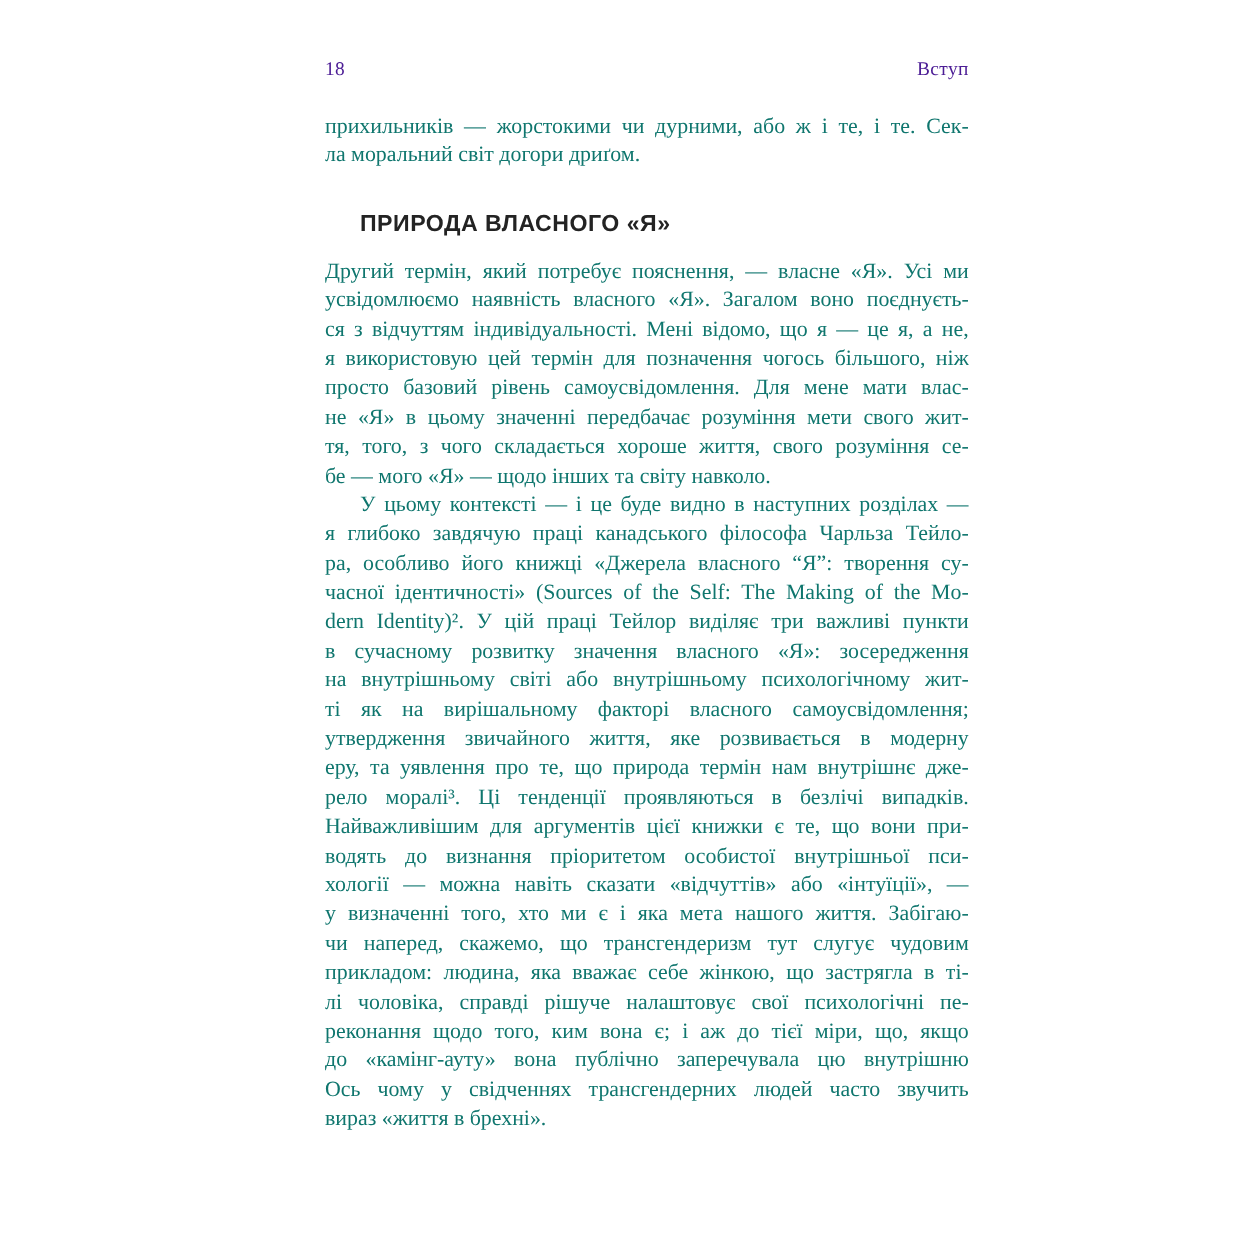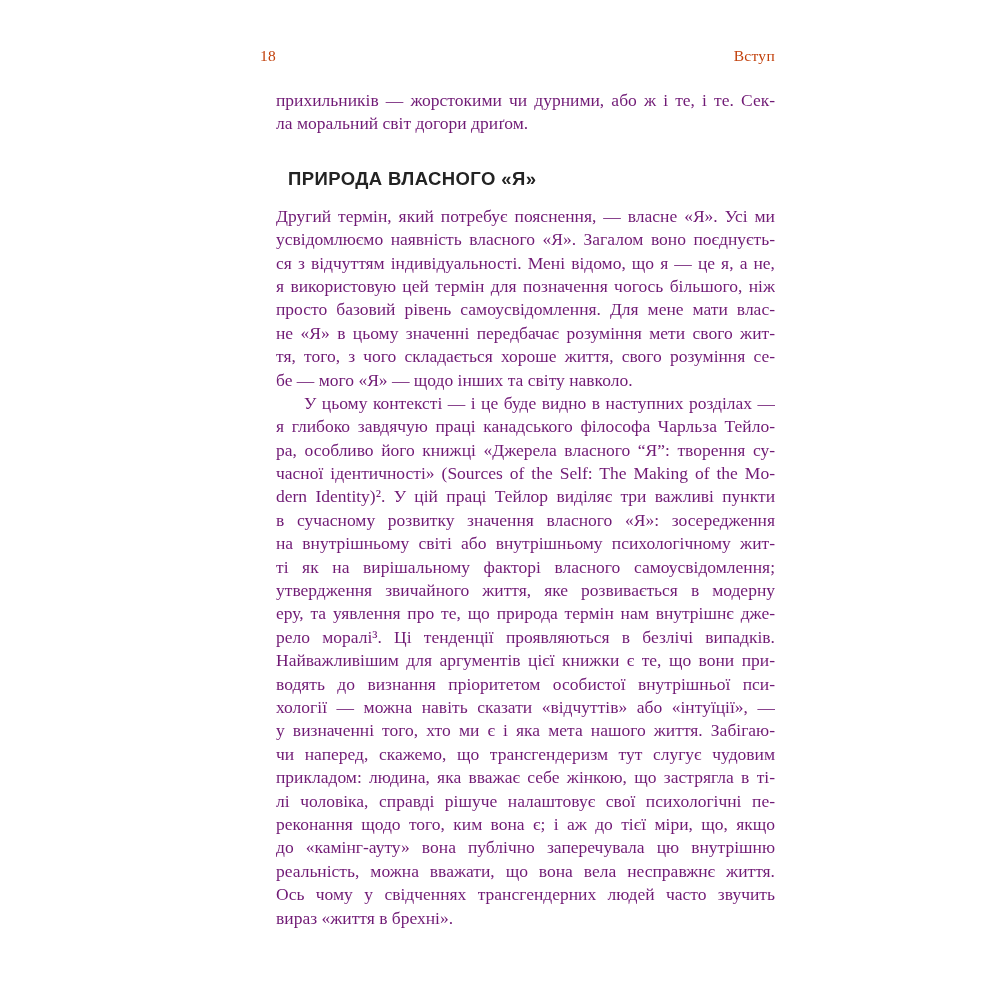--- a/index.html
+++ b/index.html
@@ -22,21 +22,21 @@
     top: 46px;
     width: 515px;
   }
   .running-header {
     display: flex;
     justify-content: space-between;
     align-items: baseline;
     font-family: "Liberation Serif", serif;
     font-size: 15.5px;
     line-height: 20px;
-    color: #c2410c;
+    color: #4c1d95;
     letter-spacing: 0.3px;
   }
   .section-heading {
     font-family: "Liberation Sans", sans-serif;
     font-size: 18.5px;
     font-weight: 700;
     letter-spacing: 0.4px;
     color: #232323;
     margin: 31px 0 14px 28px;
     line-height: 24px;
@@ -46,25 +46,24 @@
   }
   .paragraph:first-of-type {
     margin-top: 23px;
   }
   .line {
     font-family: "Liberation Serif", serif;
     font-size: 17.5px;
     line-height: 23.4px;
     height: 23.4px;
     overflow: hidden;
-    color: #701a75;
+    color: #0f766e;
     text-align: justify;
     text-align-last: justify;
     white-space: normal;
-    margin-left: 16px;
   }
   .line--end {
     text-align: right;
     text-align-last: left;
   }
   .para--indent .line:first-child {
     text-indent: 28px;
   }
 </style>
 </head>
@@ -106,19 +105,18 @@
           <div class="line">рело моралі³. Ці тенденції проявляються в безлічі випадків.</div>
           <div class="line">Найважливішим для аргументів цієї книжки є те, що вони при-</div>
           <div class="line">водять до визнання пріоритетом особистої внутрішньої пси-</div>
           <div class="line">хології — можна навіть сказати «відчуттів» або «інтуїції», —</div>
           <div class="line">у визначенні того, хто ми є і яка мета нашого життя. Забігаю-</div>
           <div class="line">чи наперед, скажемо, що трансгендеризм тут слугує чудовим</div>
           <div class="line">прикладом: людина, яка вважає себе жінкою, що застрягла в ті-</div>
           <div class="line">лі чоловіка, справді рішуче налаштовує свої психологічні пе-</div>
           <div class="line">реконання щодо того, ким вона є; і аж до тієї міри, що, якщо</div>
           <div class="line">до «камінг-ауту» вона публічно заперечувала цю внутрішню</div>
-          <div class="line">реальність, можна вважати, що вона вела несправжнє життя.</div>
           <div class="line">Ось чому у свідченнях трансгендерних людей часто звучить</div>
           <div class="line line--end">вираз «життя в брехні».</div>
         </div>
       </div>
   </div>
 </div>
 
 </body></html>

